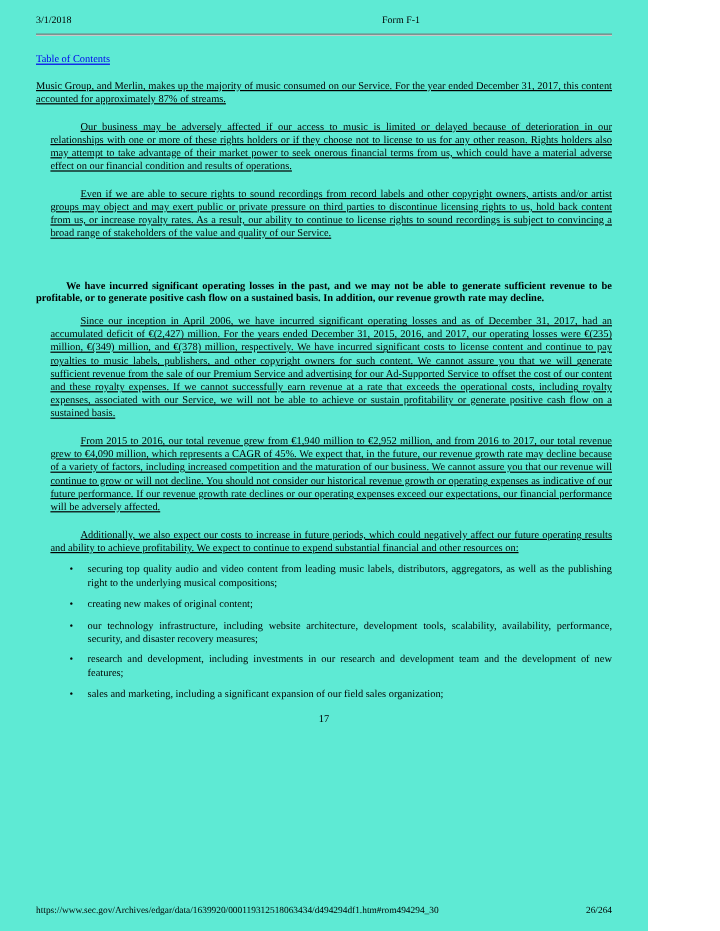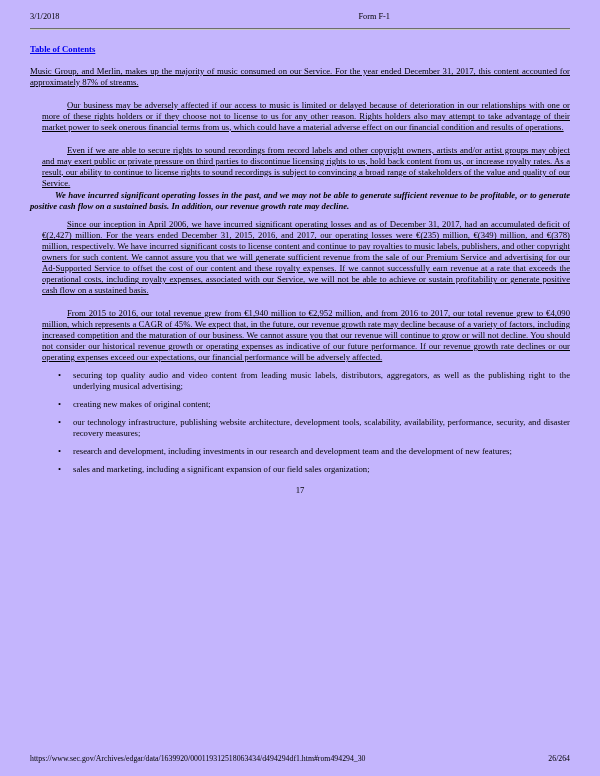--- a/index.html
+++ b/index.html
@@ -1,57 +1,56 @@
 <!DOCTYPE html>
 <html style="--text: #000000; --link: #0000EE; --rule: #6e6e6e;"><head>
 <meta charset="utf-8">
 <style>
   * { box-sizing: border-box; }
   html, body { margin: 0; padding: 0; background: #ffffff; }
   body { width: 600px; height: 776px; }
   .page {
     position: relative;
-    width: 600px; height: 776px;
+    width: 540px; height: 776px;
     padding: 12px 30px 0 30px;
     font-family: "Liberation Serif", "DejaVu Serif", serif;
     color: var(--text, #000000);
     font-size: 8.7px;
     overflow: hidden;
-    background: #c4b5fd;
+    background: #5eead4;
   }
   .header-row { display: flex; align-items: baseline; font-size: 8.3px; }
   .header-left  { flex: 1; text-align: left; }
   .header-center{ flex: 1; text-align: right; }
   .header-right { flex: 1; text-align: right; }
   .rule {
     border: none;
     border-top: 1px solid #6e6e6e;
     border-bottom: 1px solid #c9c9c9;
     height: 0;
     margin: 7px 0 0 0;
   }
   .toc-link {
     display: inline-block;
     margin-top: 14px;
-    font-weight: bold;
+    font-weight: normal;
     color: var(--link, #0000EE);
     text-decoration: underline;
     cursor: pointer;
   }
   .body-text p {
     margin: 12px 0 0 0;
     line-height: 1.26;
     text-align: justify;
     text-decoration: underline;
   }
   p.indent, .risk-heading { text-indent: 25px; margin-left: 12px; }
   .risk-heading {
-    margin: 1px 0 0 0;
+    margin: 33px 0 0 0;
     font-weight: bold;
-    font-style: italic;
     line-height: 1.26;
     text-align: justify;
   }
   .after-heading p.first { margin-top: 8px; }
   .bullet-list { margin-top: 1px; }
   .bullet-item { display: flex; margin-top: 7px; line-height: 1.26; }
   .bullet-marker { margin-left: 28px; width: 15px; flex: none; }
   .bullet-text { flex: 1; text-align: justify; }
   .page-number { margin-top: 10px; text-align: center; }
   .print-footer {
@@ -80,34 +79,35 @@
 
     <p>Music Group, and Merlin, makes up the majority of music consumed on our Service. For the year ended December 31, 2017, this content accounted for approximately 87% of streams.</p>
     <p class="indent">Our business may be adversely affected if our access to music is limited or delayed because of deterioration in our relationships with one or more of these rights holders or if they choose not to license to us for any other reason. Rights holders also may attempt to take advantage of their market power to seek onerous financial terms from us, which could have a material adverse effect on our financial condition and results of operations.</p>
     <p class="indent">Even if we are able to secure rights to sound recordings from record labels and other copyright owners, artists and/or artist groups may object and may exert public or private pressure on third parties to discontinue licensing rights to us, hold back content from us, or increase royalty rates. As a result, our ability to continue to license rights to sound recordings is subject to convincing a broad range of stakeholders of the value and quality of our Service.</p>
 
     <div class="risk-heading">We have incurred significant operating losses in the past, and we may not be able to generate sufficient revenue to be profitable, or to generate positive cash flow on a sustained basis. In addition, our revenue growth rate may decline.</div>
 
     <div class="after-heading">
       <p class="indent first">Since our inception in April 2006, we have incurred significant operating losses and as of December 31, 2017, had an accumulated deficit of €(2,427) million. For the years ended December 31, 2015, 2016, and 2017, our operating losses were €(235) million, €(349) million, and €(378) million, respectively. We have incurred significant costs to license content and continue to pay royalties to music labels, publishers, and other copyright owners for such content. We cannot assure you that we will generate sufficient revenue from the sale of our Premium Service and advertising for our Ad-Supported Service to offset the cost of our content and these royalty expenses. If we cannot successfully earn revenue at a rate that exceeds the operational costs, including royalty expenses, associated with our Service, we will not be able to achieve or sustain profitability or generate positive cash flow on a sustained basis.</p>
       <p class="indent">From 2015 to 2016, our total revenue grew from €1,940 million to €2,952 million, and from 2016 to 2017, our total revenue grew to €4,090 million, which represents a CAGR of 45%. We expect that, in the future, our revenue growth rate may decline because of a variety of factors, including increased competition and the maturation of our business. We cannot assure you that our revenue will continue to grow or will not decline. You should not consider our historical revenue growth or operating expenses as indicative of our future performance. If our revenue growth rate declines or our operating expenses exceed our expectations, our financial performance will be adversely affected.</p>
+      <p class="indent">Additionally, we also expect our costs to increase in future periods, which could negatively affect our future operating results and ability to achieve profitability. We expect to continue to expend substantial financial and other resources on:</p>
     </div>
 
     <div class="bullet-list">
       <div class="bullet-item">
         <span class="bullet-marker">•</span>
-        <span class="bullet-text">securing top quality audio and video content from leading music labels, distributors, aggregators, as well as the publishing right to the underlying musical advertising;</span>
+        <span class="bullet-text">securing top quality audio and video content from leading music labels, distributors, aggregators, as well as the publishing right to the underlying musical compositions;</span>
       </div>
       <div class="bullet-item">
         <span class="bullet-marker">•</span>
         <span class="bullet-text">creating new makes of original content;</span>
       </div>
       <div class="bullet-item">
         <span class="bullet-marker">•</span>
-        <span class="bullet-text">our technology infrastructure, publishing website architecture, development tools, scalability, availability, performance, security, and disaster recovery measures;</span>
+        <span class="bullet-text">our technology infrastructure, including website architecture, development tools, scalability, availability, performance, security, and disaster recovery measures;</span>
       </div>
       <div class="bullet-item">
         <span class="bullet-marker">•</span>
         <span class="bullet-text">research and development, including investments in our research and development team and the development of new features;</span>
       </div>
       <div class="bullet-item">
         <span class="bullet-marker">•</span>
         <span class="bullet-text">sales and marketing, including a significant expansion of our field sales organization;</span>
       </div>
     </div>

